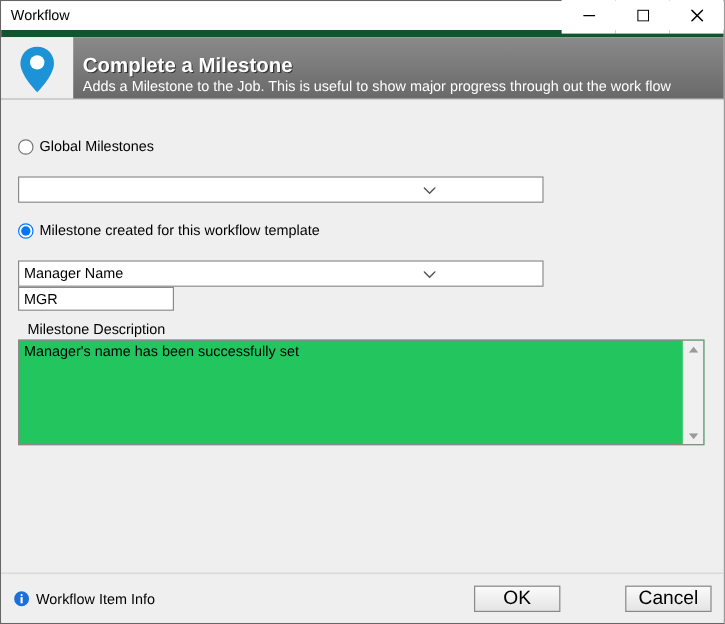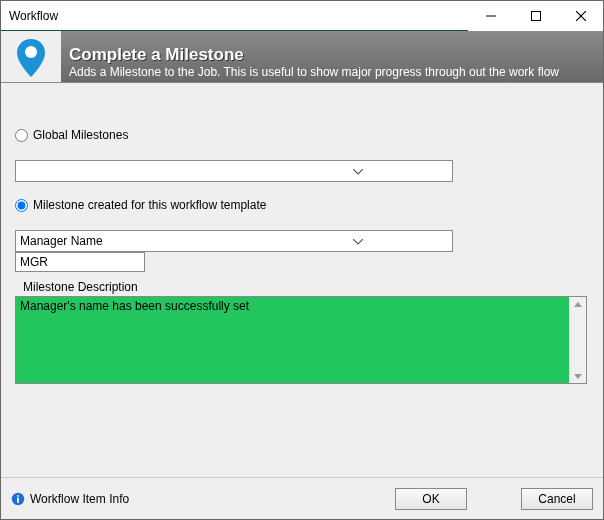--- a/index.html
+++ b/index.html
@@ -11,21 +11,21 @@
       overflow: hidden;
     }
     .window {
       width: 604px; height: 520px; background: #fff;
       border: 1px solid #666; position: relative;
       display: flex; flex-direction: column;
     }
     
     .titlebar {
       height: 30px; display: flex; align-items: center;
-      background: #fff; border-bottom: 1px solid #14532d;
+      background: #fff; border-bottom: 6px solid #14532d;
     }
     .titlebar .title {
       flex: 1; padding-left: 8px; font-size: 12px; color: #000;
     }
     .winbtn {
       width: 45px; height: 30px; display: flex; align-items: center;
       justify-content: center; color: #000; font-size: 13px;
       background: #fff; border: none;
     }
     .winbtn svg { display: block; }
@@ -50,21 +50,21 @@
       text-shadow: 1px 1px 0 #333;
       line-height: 1.0;
       margin-bottom: 2px;
     }
     .banner-sub {
       font-size: 12px; color: #fff;
       white-space: nowrap; overflow: hidden; text-overflow: clip;
     }
     
     .body {
-      flex: 1; background: #efefef; padding: 29px 14px 8px 14px;
+      flex: 1; background: #efefef; padding: 16px 14px 8px 14px;
       position: relative;
     }
     .radio-row { display: flex; align-items: center; margin-bottom: 4px; }
     .radio-row input[type="radio"] { margin: 0 5px 0 0; }
     .radio-row label { font-size: 12px; }
     .combo, .textbox, .textarea {
       font-family: inherit; font-size: 12px;
       background: #fff; border: 1px solid #8a8a8a;
       padding: 2px 4px;
     }
@@ -110,21 +110,21 @@
       padding: 0 10px;
       gap: 48px;
     }
     .footer .info {
       flex: 1; display: flex; align-items: center;
       font-size: 12px; color: #000;
     }
     .footer .info svg { margin-right: 5px; }
     .footer .btn {
       width: 72px; height: 22px; margin-left: 6px;
-      font-family: inherit; font-size: 12px;
+      font-family: inherit; font-size: 16px;
       background: linear-gradient(#fafafa, #e4e4e4);
       border: 1px solid #888;
     }
 
     .section-gap { height: 16px; }
   </style>
 </head>
 <body>
 
 <div class="window">

